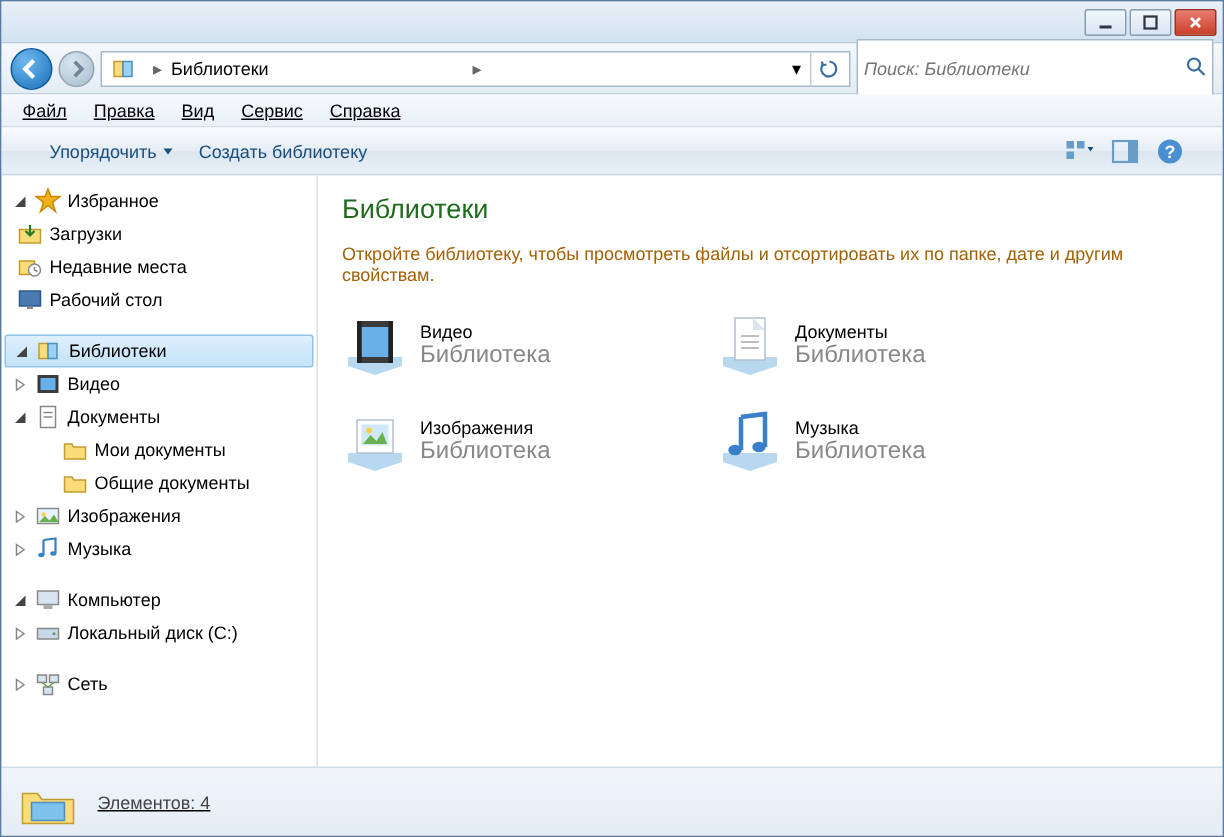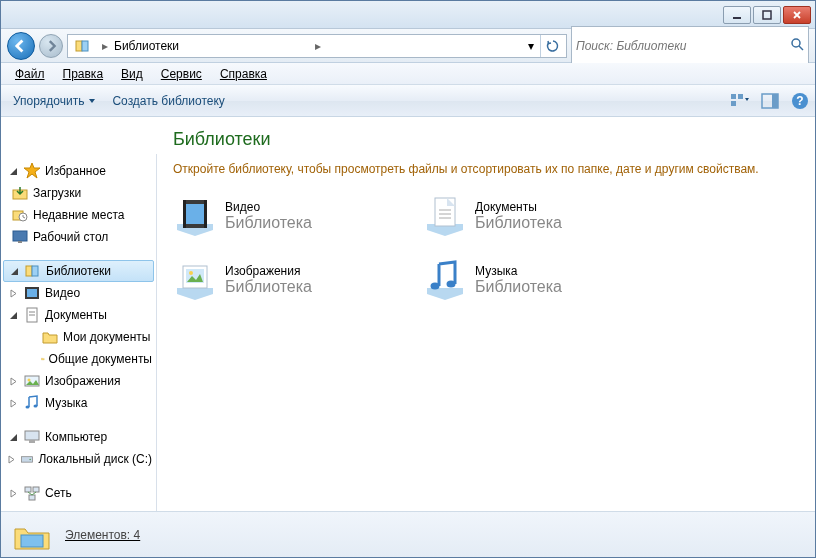--- a/index.html
+++ b/index.html
@@ -28,29 +28,29 @@
 .searchbar { width: 238px; height: 40px; border: 1px solid #a8b8c8; background: #fff; display: flex; align-items: center; padding: 0 4px; }
 .search-input { flex: 1; border: none; outline: none; font-style: italic; color: #888; background: transparent; }
 .search-icon { cursor: pointer; }
 
 
 .menubar { height: 22px; background: linear-gradient(to bottom, #f6f9fd, #eaf0f8); display: flex; align-items: center; padding: 0 6px; gap: 2px; border-bottom: 1px solid #d0dce8; }
 .menu-item { padding: 2px 8px; cursor: pointer; }
 .menu-item u { text-decoration: underline; }
 
 
-.toolbar { height: 32px; background: linear-gradient(to bottom, #f8fbfe, #e6edf6 50%, #dde6f0 51%, #e8eff8); display: flex; align-items: center; padding: 0 4px; border-bottom: 1px solid #c8d6e4; }
+.toolbar { height: 32px; background: linear-gradient(to bottom, #f8fbfe, #e6edf6 50%, #dde6f0 51%, #e8eff8); display: flex; align-items: center; padding: 0 24px; border-bottom: 1px solid #c8d6e4; }
 .tool-btn { color: #1a4d7a; padding: 4px 8px; cursor: pointer; display: flex; align-items: center; gap: 4px; }
 .tool-btn svg { width: 8px; height: 8px; }
 .toolbar-right { margin-left: auto; display: flex; align-items: center; gap: 8px; }
 .tool-icon { width: 22px; height: 22px; display: flex; align-items: center; justify-content: center; cursor: pointer; }
 
 
 .main { flex: 1; display: flex; overflow: hidden; }
-.sidebar { width: 156px; background: #fff; border-right: 1px solid #d8e0ea; overflow-y: auto; padding: 6px 0; margin-top: 37px; }
+.sidebar { width: 211px; background: #fff; border-right: 1px solid #d8e0ea; overflow-y: auto; padding: 6px 0; }
 .tree-group { margin-bottom: 12px; }
 .tree-row { display: flex; align-items: center; height: 22px; padding: 0 4px 0 6px; cursor: pointer; white-space: nowrap; }
 .tree-row.selected { background: linear-gradient(to bottom, #def0fc, #c4e2f8); border: 1px solid #8ec4ea; border-radius: 2px; margin: 0 2px; padding-left: 4px; }
 .tree-arrow { width: 12px; height: 12px; display: flex; align-items: center; justify-content: center; }
 .tree-icon { width: 18px; height: 18px; margin: 0 4px; display: flex; align-items: center; justify-content: center; }
 .tree-label { color: #000; }
 .tree-indent-1 { }
 .tree-indent-2 { padding-left: 36px; }
 
 .content { flex: 1; padding: 12px 16px; background: #fff; overflow-y: auto; }

